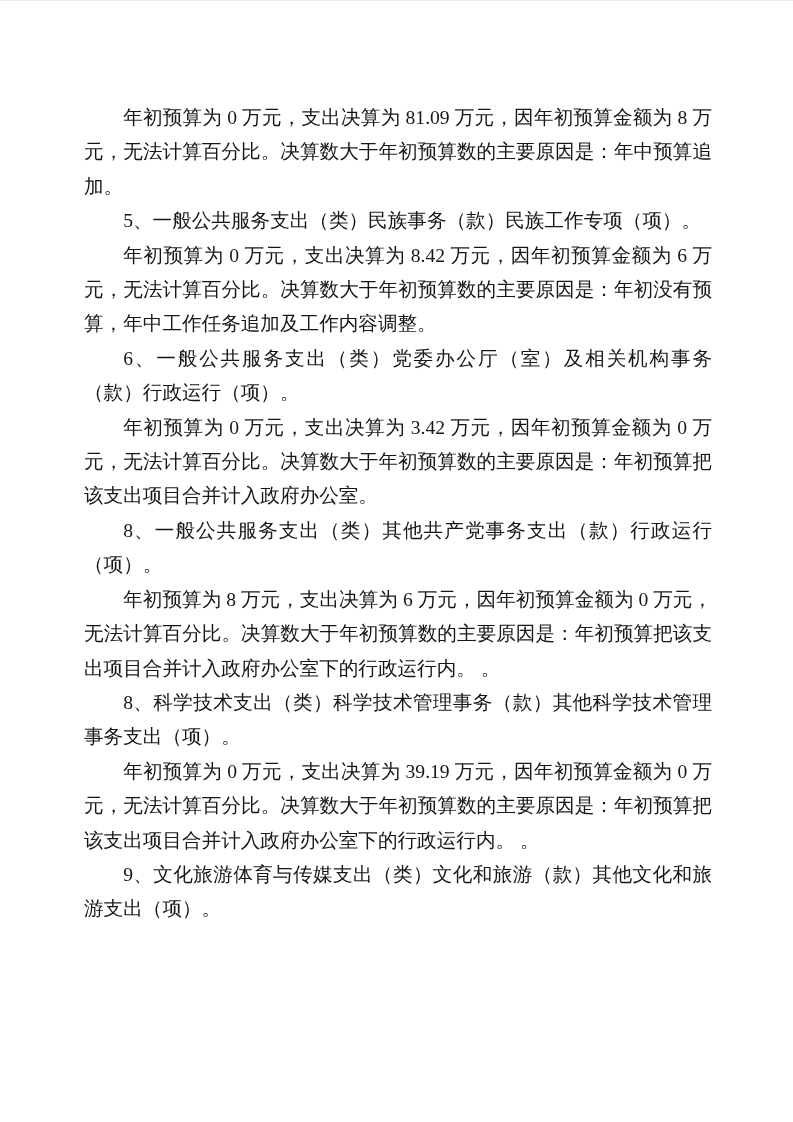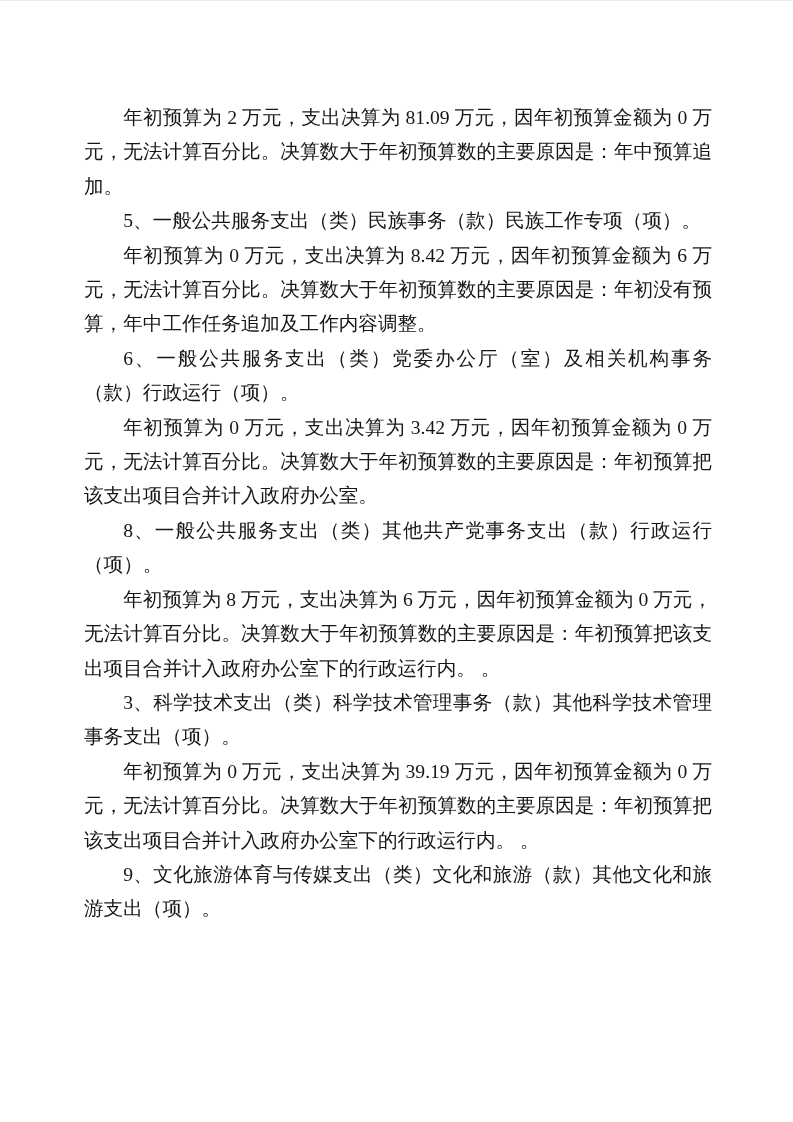--- a/index.html
+++ b/index.html
@@ -35,24 +35,24 @@
       word-spacing: normal;
       letter-spacing: 0;
       font-kerning: none;
     }
   </style>
 </head>
 <body>
 
 <div class="page">
   <div class="content">
-    <p class="para">年初预算为 2 万元，支出决算为 81.09 万元，因年初预算金额为 0 万元，无法计算百分比。决算数大于年初预算数的主要原因是：年中预算追加。</p>
+    <p class="para">年初预算为 0 万元，支出决算为 81.09 万元，因年初预算金额为 8 万元，无法计算百分比。决算数大于年初预算数的主要原因是：年中预算追加。</p>
     <p class="para">5、一般公共服务支出（类）民族事务（款）民族工作专项（项）。</p>
     <p class="para">年初预算为 0 万元，支出决算为 8.42 万元，因年初预算金额为 6 万元，无法计算百分比。决算数大于年初预算数的主要原因是：年初没有预算，年中工作任务追加及工作内容调整。</p>
     <p class="para">6、一般公共服务支出（类）党委办公厅（室）及相关机构事务（款）行政运行（项）。</p>
     <p class="para">年初预算为 0 万元，支出决算为 3.42 万元，因年初预算金额为 0 万元，无法计算百分比。决算数大于年初预算数的主要原因是：年初预算把该支出项目合并计入政府办公室。</p>
     <p class="para">8、一般公共服务支出（类）其他共产党事务支出（款）行政运行（项）。</p>
     <p class="para">年初预算为 8 万元，支出决算为 6 万元，因年初预算金额为 0 万元，无法计算百分比。决算数大于年初预算数的主要原因是：年初预算把该支出项目合并计入政府办公室下的行政运行内。 。</p>
-    <p class="para">3、科学技术支出（类）科学技术管理事务（款）其他科学技术管理事务支出（项）。</p>
+    <p class="para">8、科学技术支出（类）科学技术管理事务（款）其他科学技术管理事务支出（项）。</p>
     <p class="para">年初预算为 0 万元，支出决算为 39.19 万元，因年初预算金额为 0 万元，无法计算百分比。决算数大于年初预算数的主要原因是：年初预算把该支出项目合并计入政府办公室下的行政运行内。 。</p>
     <p class="para">9、文化旅游体育与传媒支出（类）文化和旅游（款）其他文化和旅游支出（项）。</p>
   </div>
 </div>
 
 </body></html>

